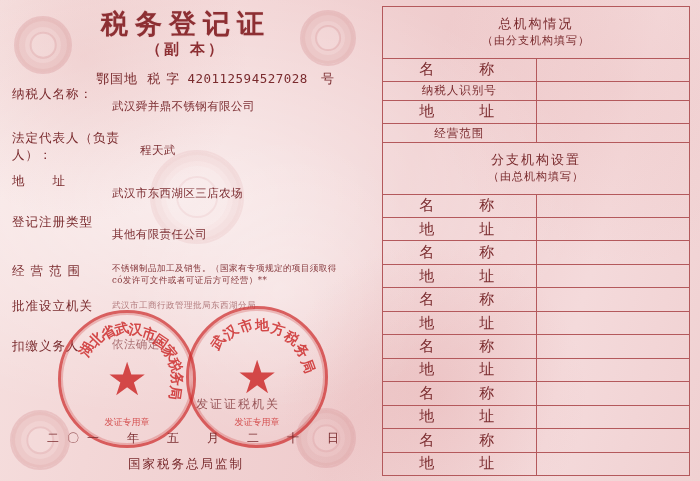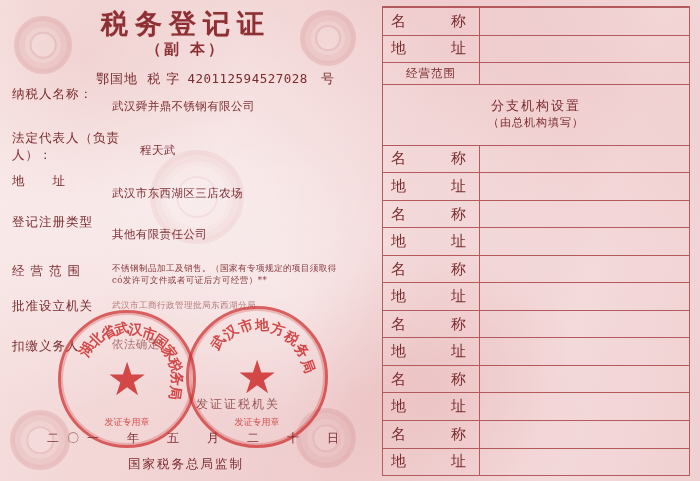--- a/index.html
+++ b/index.html
@@ -376,22 +376,32 @@
     </div>
 
     <div class="bottom-line">二〇一　年　五　月　二　十　日</div>
     <div class="footer-line">国家税务总局监制</div>
   </div>
 
   <div class="right-page">
     <div class="tbl-wrap">
       <table class="tbl">
         <tbody>
-        <tr>
-          <td class="key">名　　称</td>
+            <tr>
+          <td class="hdr" colspan="2">
+            <div>总机构情况</div>
+            <div class="sub">（由分支机构填写）</div>
+          </td>
+        </tr>
+        <tr>
+          <td class="key">名　　称</td>
+          <td class="val"></td>
+        </tr>
+        <tr>
+          <td class="key wide">纳税人识别号</td>
           <td class="val"></td>
         </tr>
         <tr>
           <td class="key">地　　址</td>
           <td class="val"></td>
         </tr>
         <tr>
           <td class="key wide">经营范围</td>
           <td class="val"></td>
         </tr>

